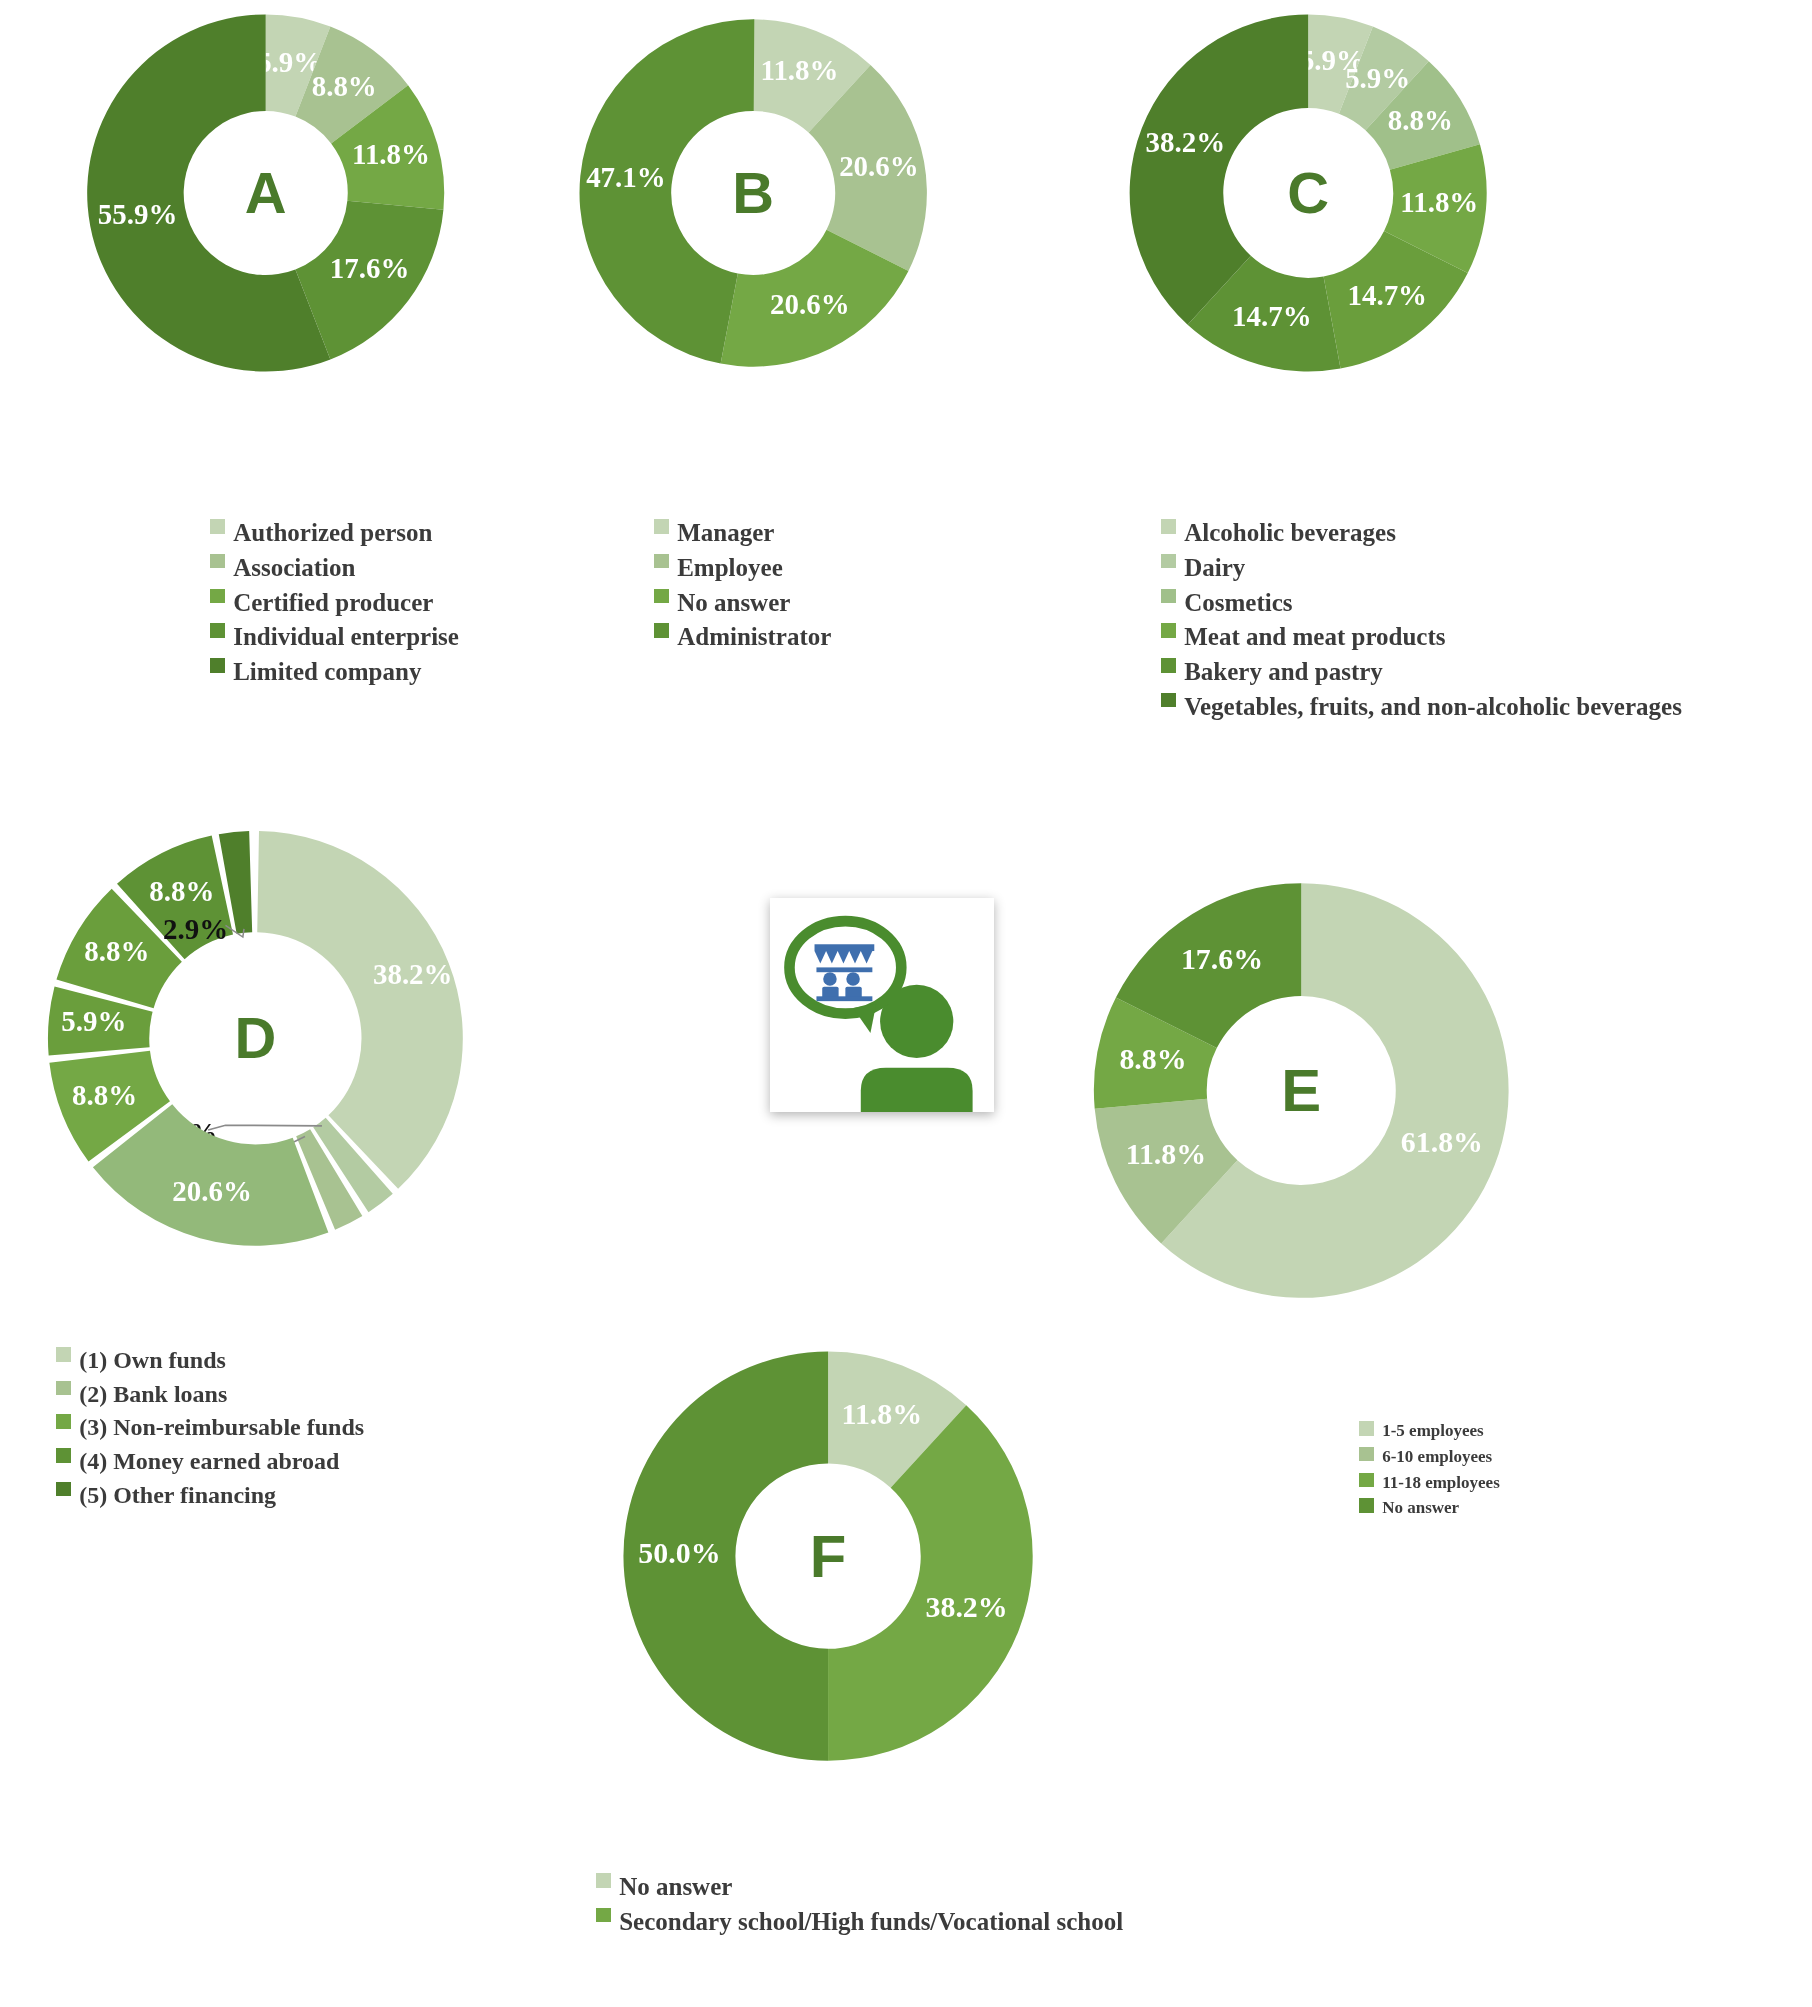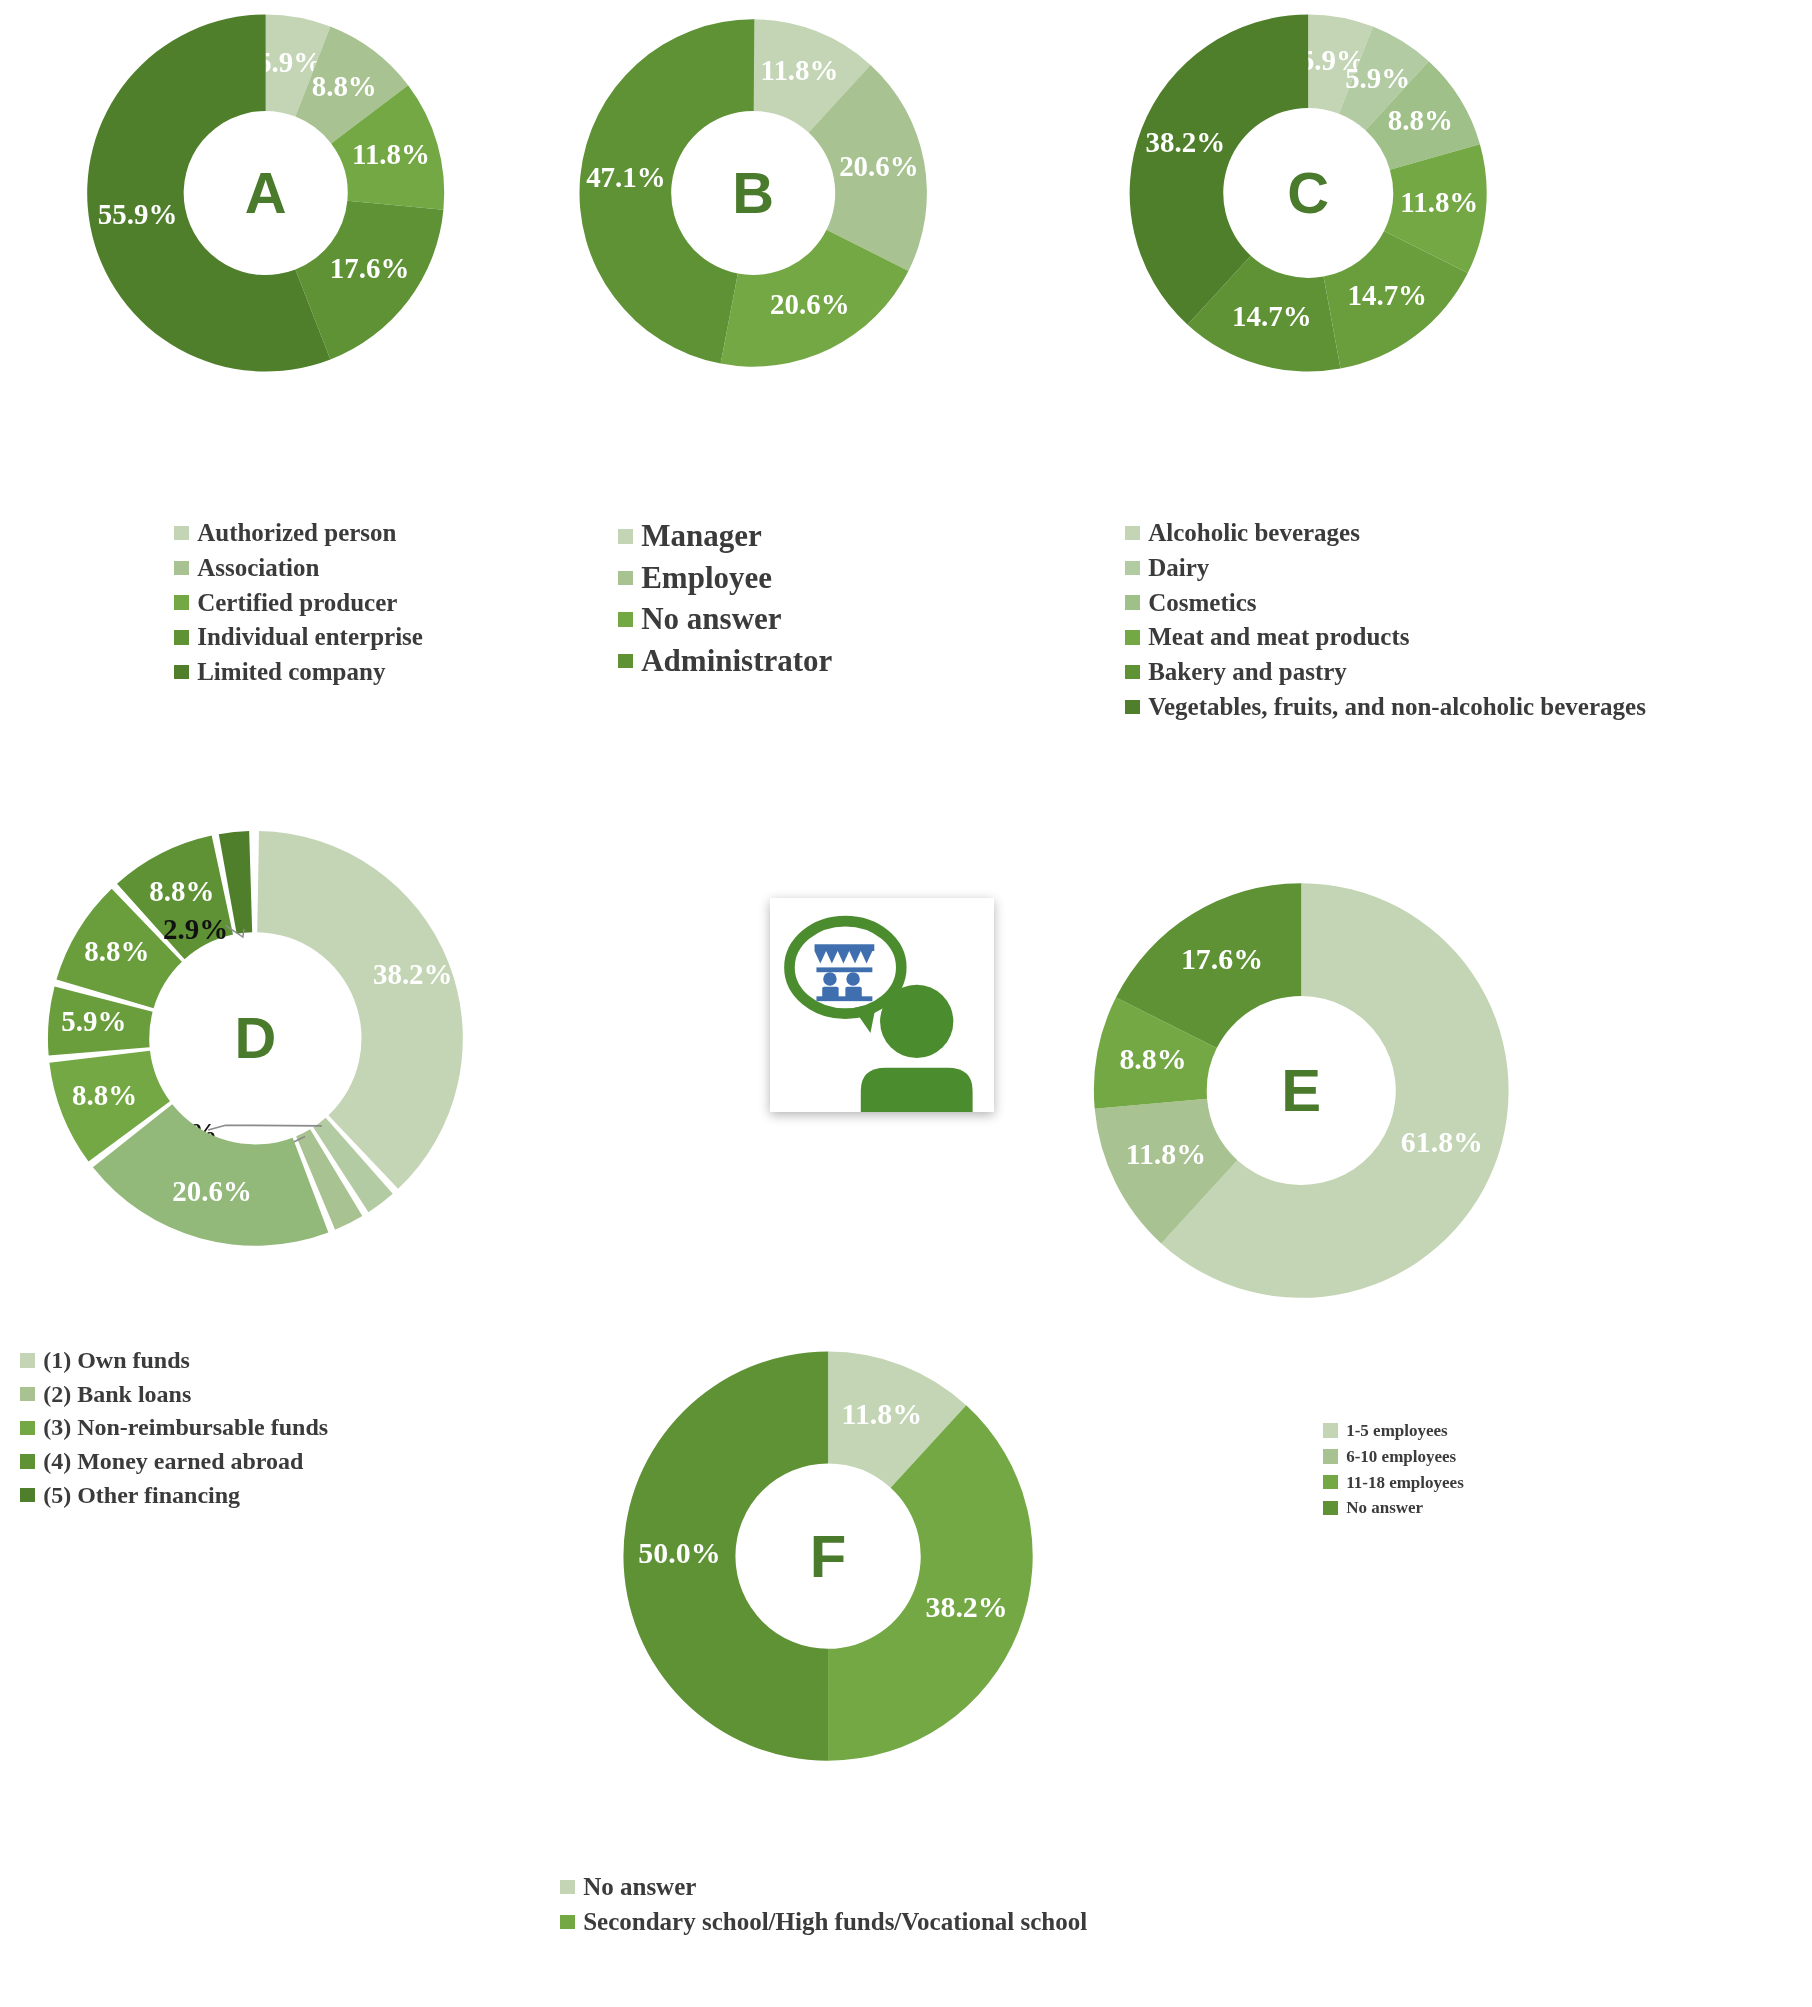--- a/index.html
+++ b/index.html
@@ -41,23 +41,24 @@
 
   
   .legend {
     position: absolute;
     font-family: "Liberation Serif", "DejaVu Serif", serif;
     font-weight: bold;
     color: #3b3b3b;
   }
   .legend-row {
     display: flex;
-    align-items: center;
+    align-items: flex-start;
     margin-bottom: 6.8px;
     white-space: nowrap;
+    margin-left: 36px;
   }
   .legend-swatch {
     width: 14.5px;
     height: 14.5px;
     flex: 0 0 14.5px;
     margin-right: 8.7px;
   }
   .legend-label { line-height: 1.12; }
 
   .legend-cols { display: flex; }
@@ -122,21 +123,21 @@
         <path d="M 321.5599054617844 67.24763887552871 A 180 180 0 0 1 360.89145634722746 280.70897889620585 L 275.9765210528574 238.11257336765277 A 85 85 0 0 0 257.40328869028707 137.31138502455522 Z" fill="#a8c291"></path>
         <text x="330.3064896618812" y="175.99023631940432" class="slice-label" font-size="30" fill="#ffffff">20.6%</text>
         <path d="M 360.89145634722746 280.70897889620585 A 180 180 0 0 1 166.27136337456955 376.811705131164 L 184.0725882602134 283.49441631193855 A 85 85 0 0 0 275.9765210528574 238.11257336765277 Z" fill="#74a845"></path>
         <text x="258.6654656126544" y="318.8049373740438" class="slice-label" font-size="30" fill="#ffffff">20.6%</text>
         <path d="M 166.27136337456955 376.811705131164 A 180 180 0 0 1 201.13096591380068 20.00355304589533 L 200.53406723707255 115.00167782722835 A 85 85 0 0 0 184.0725882602134 283.49441631193855 Z" fill="#5e9235"></path>
         <text x="68.12786420766415" y="187.11629705528202" class="slice-label" font-size="30" fill="#ffffff">47.1%</text>
         <text x="200" y="200" class="center-letter" font-size="60" text-anchor="middle" dominant-baseline="central" fill="#4a7a2b">B</text>
       </svg>
   </div>
 </div>
-<div class="legend" style="left:618px; top:519px; font-size:31px;">
+<div class="legend" style="left:618px; top:519px; font-size:25px;">
   <div class="legend-row">
     <span class="legend-swatch" style="background:#c3d5b4"></span>
     <span class="legend-label">Manager</span>
   </div>
   <div class="legend-row">
     <span class="legend-swatch" style="background:#a8c291"></span>
     <span class="legend-label">Employee</span>
   </div>
   <div class="legend-row">
     <span class="legend-swatch" style="background:#74a845"></span>

